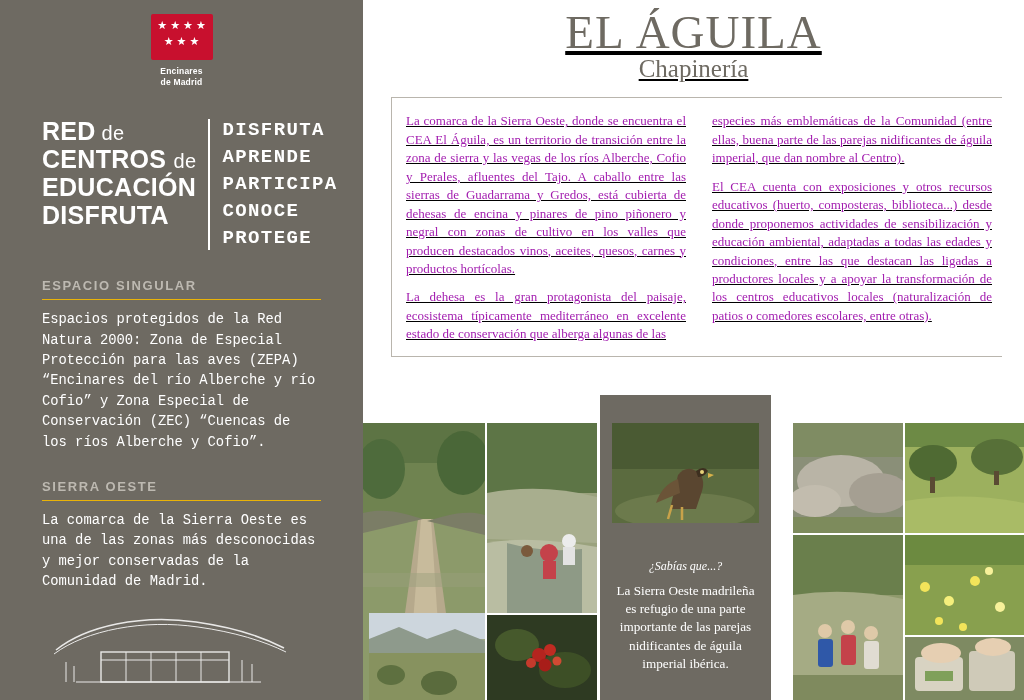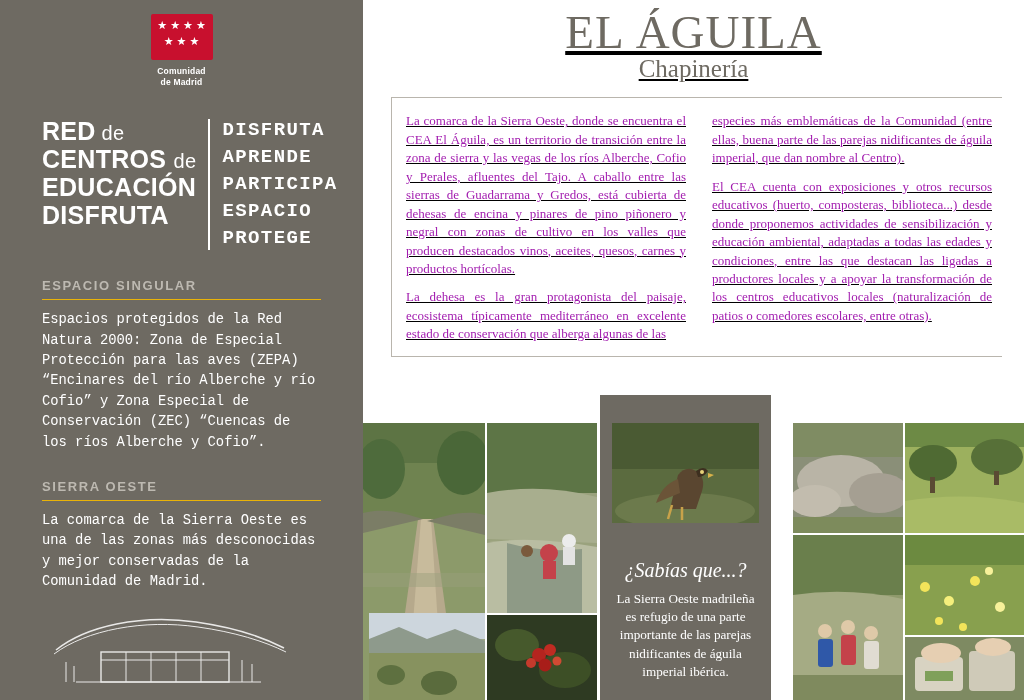--- a/index.html
+++ b/index.html
@@ -187,21 +187,21 @@
   .bird-photo {
     width: 147px; height: 100px;
     margin: 14px auto 0;
     position: relative;
     overflow: hidden;
     background: #4a5a3a;
   }
   .sabias-title {
     font-family: "Liberation Serif", serif;
     font-style: italic;
-    font-size: 20px;
+    font-size: 12px;
     margin-top: 36px;
   }
   .sabias-body {
     font-family: "Liberation Serif", serif;
     font-size: 13.2px;
     line-height: 1.38;
     margin-top: 8px;
   }
 </style>
 </head>
@@ -219,40 +219,40 @@
             <span class="star">★</span>
             <span class="star">★</span>
         </div>
         <div class="stars row2">
           <span class="star">★</span>
             <span class="star">★</span>
             <span class="star">★</span>
         </div>
       </div>
       <div class="logo-caption">
-        <div>Comunidad</div>
+        <div>Encinares</div>
         <div>de Madrid</div>
       </div>
     </div>
 
     <div class="brand">
       <div class="brand-left">
         <div>
           <span class="bold">RED</span><span class="light"> de</span>
         </div>
         <div class="bold">CENTROS <span class="light">de</span></div>
         <div class="bold">EDUCACIÓN</div>
         <div class="bold">DISFRUTA</div>
       </div>
       <div class="brand-divider"></div>
       <div class="brand-right">
         <div>DISFRUTA</div>
         <div>APRENDE</div>
         <div>PARTICIPA</div>
-        <div>ESPACIO</div>
+        <div>CONOCE</div>
         <div>PROTEGE</div>
       </div>
     </div>
 
     <div class="section">
       <div class="section-title">ESPACIO SINGULAR</div>
       <div class="section-body">Espacios protegidos de la Red Natura 2000: Zona de Especial Protección para las aves (ZEPA) “Encinares del río Alberche y río Cofio” y Zona Especial de Conservación (ZEC) “Cuencas de los ríos Alberche y Cofio”.</div>
     </div>
 
     <div class="section">

